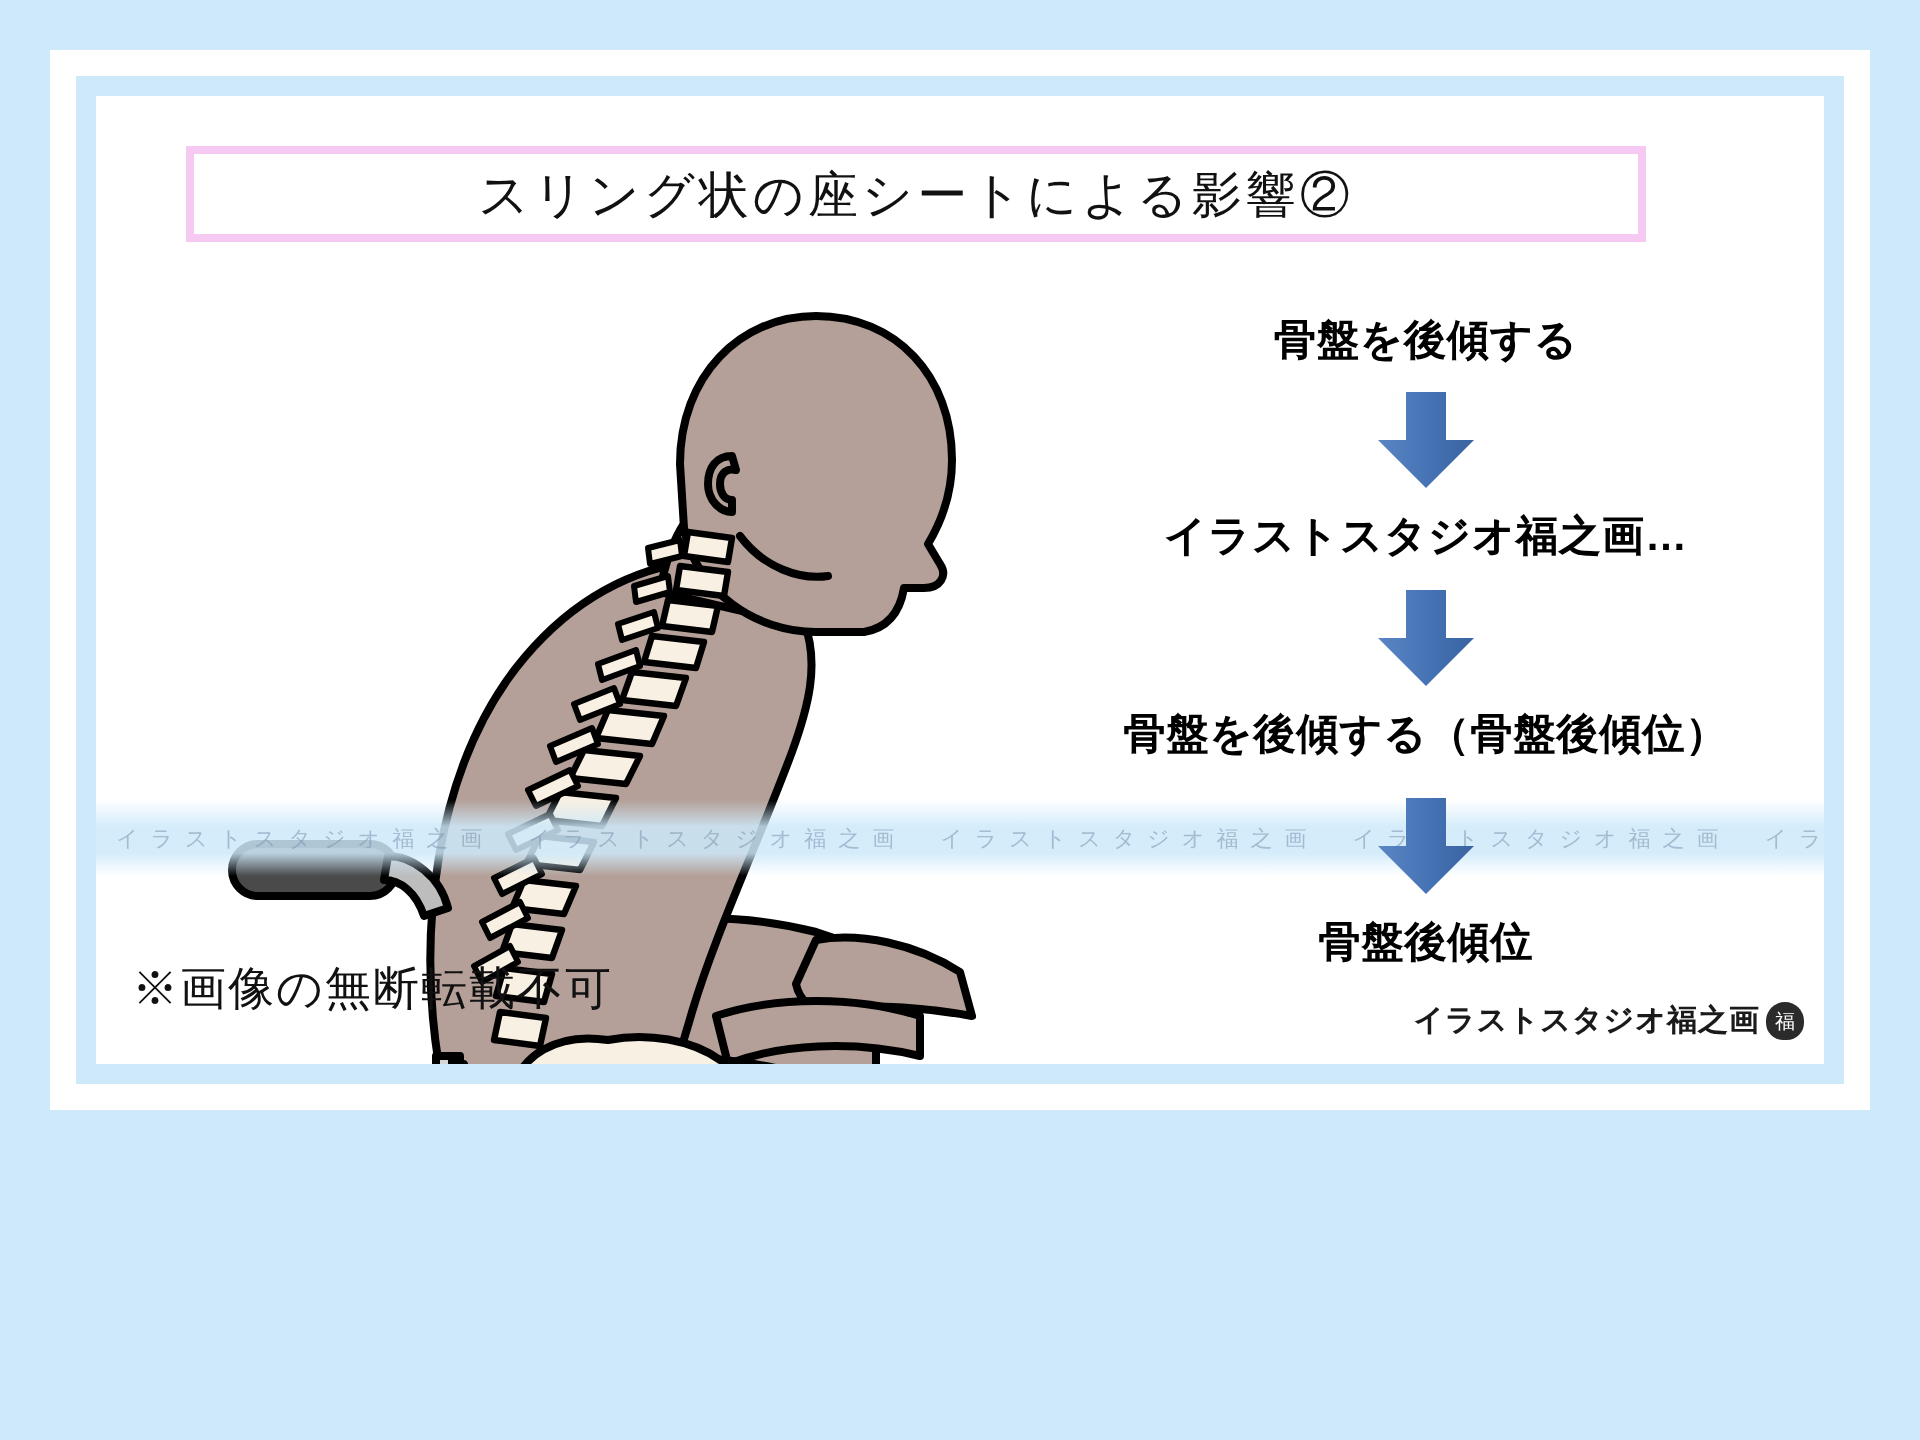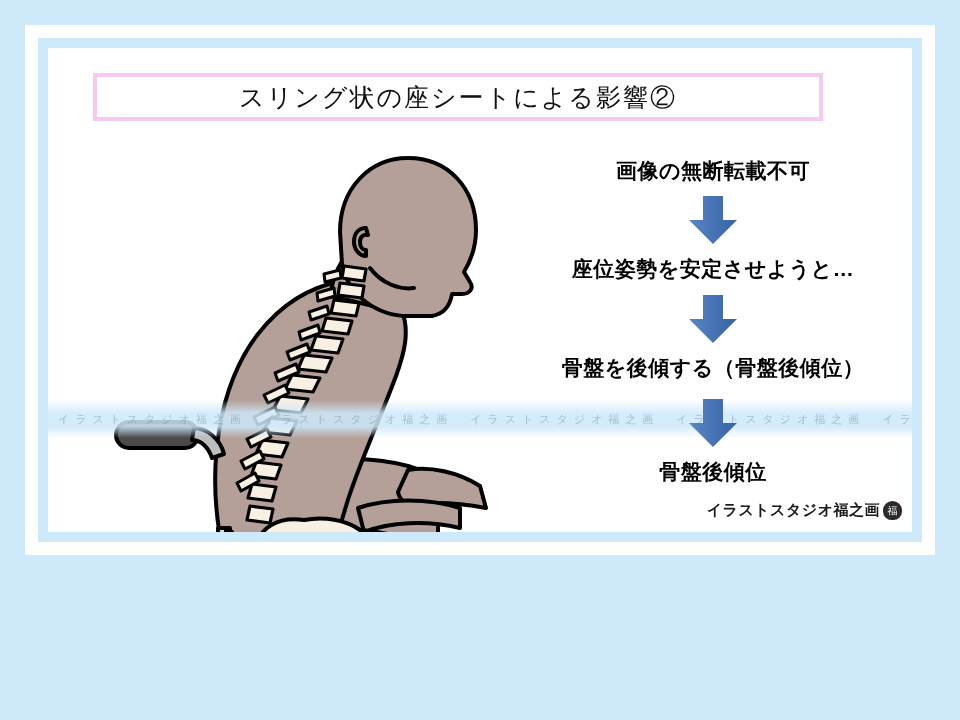--- a/index.html
+++ b/index.html
@@ -183,51 +183,52 @@
       </svg>
       <div class="illus-wm">イラストスタジオ福之画</div>
     </div>
 
     <div class="wm-band">
       <span>イラストスタジオ福之画　イラストスタジオ福之画　イラストスタジオ福之画　イラストスタジオ福之画　イラストスタジオ福之画</span>
     </div>
 
     <div class="flow">
 
-      <div class="flow-text">画像の無断転載不可</div>
+      <div class="flow-text">骨盤を後傾する</div>
 
       <svg class="arrow" viewBox="0 0 54 52">
         <defs>
           <linearGradient id="ag" x1="0" y1="0" x2="1" y2="0">
             <stop offset="0%" stop-color="#5B86C4"></stop>
             <stop offset="55%" stop-color="#4472B4"></stop>
             <stop offset="100%" stop-color="#3A63A0"></stop>
           </linearGradient>
         </defs>
         <path d="M17 2 H37 V26 H51 L27 50 L3 26 H17 Z" fill="url(#ag)"></path>
       </svg>
 
-      <div class="flow-text">座位姿勢を安定させようと…</div>
+      <div class="flow-text">イラストスタジオ福之画…</div>
 
       <svg class="arrow" viewBox="0 0 54 52">
         <path d="M17 2 H37 V26 H51 L27 50 L3 26 H17 Z" fill="url(#ag)"></path>
       </svg>
 
       <div class="flow-text">骨盤を後傾する（骨盤後傾位）</div>
 
       <div class="gap-a"></div>
       <svg class="arrow" viewBox="0 0 54 52">
         <path d="M17 2 H37 V26 H51 L27 50 L3 26 H17 Z" fill="url(#ag)"></path>
       </svg>
 
       <div class="flow-text two-line">
         <div>骨盤後傾位</div>
       </div>
     </div>
 
+    <div class="notice">※画像の無断転載不可</div>
 
     <div class="credit">
       <span class="credit-text">イラストスタジオ福之画</span>
       <span class="credit-badge">福</span>
     </div>
 
   </div>
 </div>
 
 </body></html>

